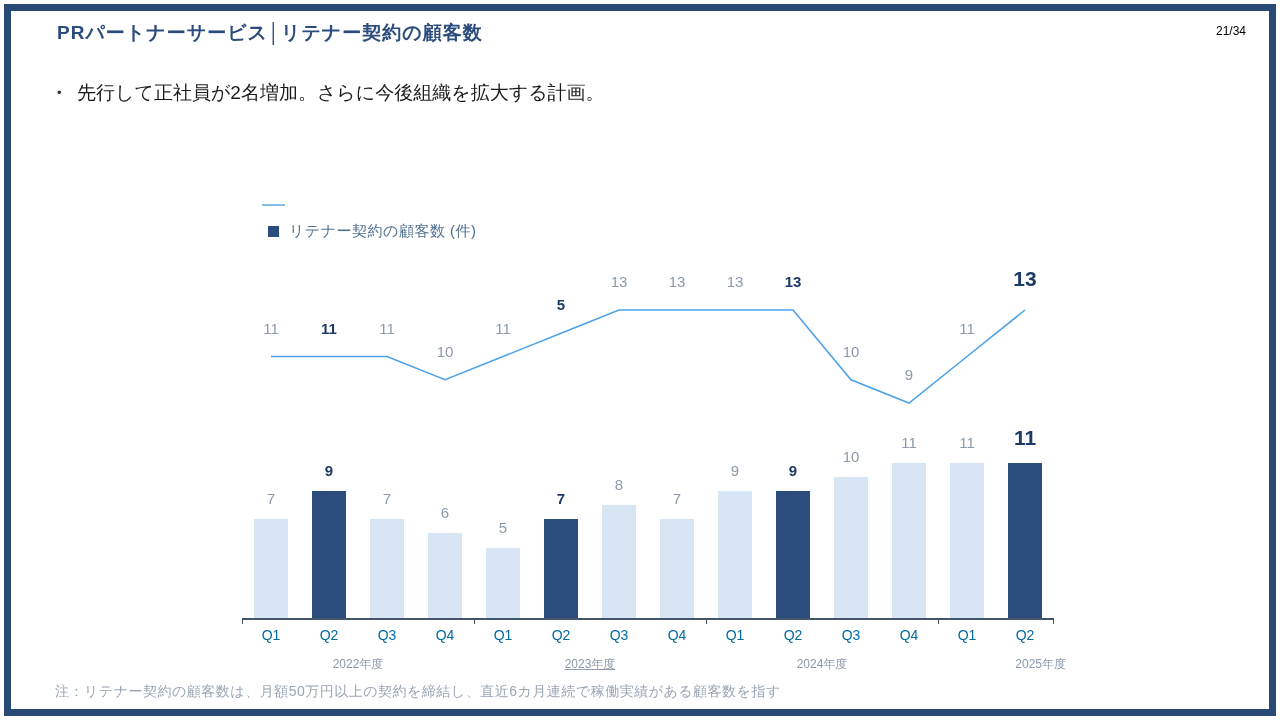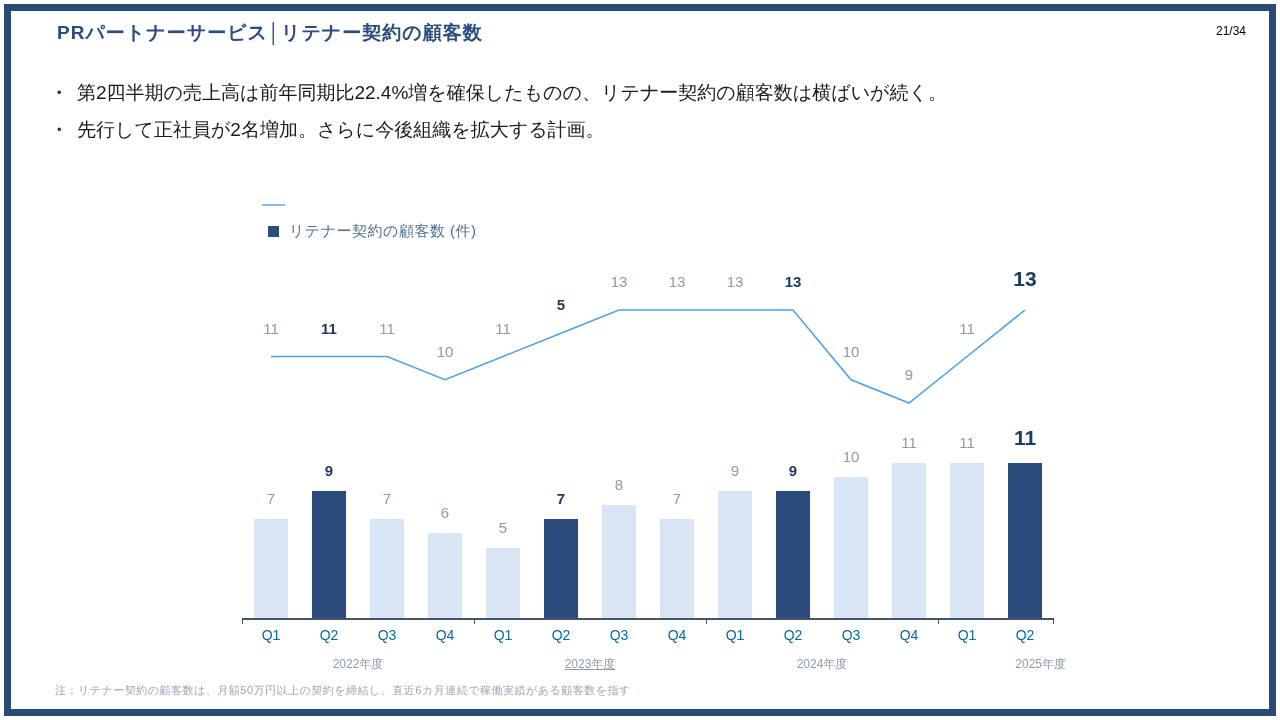--- a/index.html
+++ b/index.html
@@ -24,33 +24,32 @@
   #chart svg { position:absolute; left:0; top:0; overflow:visible; }
   .bar { position:absolute; }
   .num { position:absolute; transform:translateX(-50%); font-size:15px; color:#8C9AAC;
          white-space:nowrap; line-height:20px; }
   .num.dark { color:#1E3A66; font-weight:bold; }
   .num.big { font-size:21px; line-height:26px; color:#1E3A66; font-weight:bold; }
   .x-axis { position:absolute; left:0; height:2px; background:#44546A; }
   .tick { position:absolute; width:1px; height:6px; background:#44546A; }
   .q-label { position:absolute; transform:translateX(-50%); font-size:14px; color:#0369a1; }
   .year-label { position:absolute; font-size:12px; color:#8C9AAC; white-space:nowrap; }
-  .note { position:absolute; left:55px; top:683px; font-size:11px; color:#9AA5B4;
+  .note { position:absolute; left:55px; top:683px; font-size:14px; color:#9AA5B4;
           letter-spacing:0.5px; white-space:nowrap; }
 </style>
 </head>
 <body>
 
 <div class="frame"></div>
 
 <div class="title">PRパートナーサービス│リテナー契約の顧客数</div>
 <div class="pagenum">21/34</div>
 
 <ul class="bullets">
-    <li>第2四半期の売上高は前年同期比22.4%増を確保したものの、リテナー契約の顧客数は横ばいが続く。</li>
     <li>先行して正社員が2名増加。さらに今後組織を拡大する計画。</li>
   </ul>
 
 <div class="legend">
     <div class="legend-row">
       <span class="mark line" style="background: rgb(133, 189, 236);"></span>
     </div>
     <div class="legend-row">
       <span class="mark square" style="background: rgb(43, 76, 124);"></span>
       <span class="legend-label">リテナー契約の顧客数 (件)</span>

